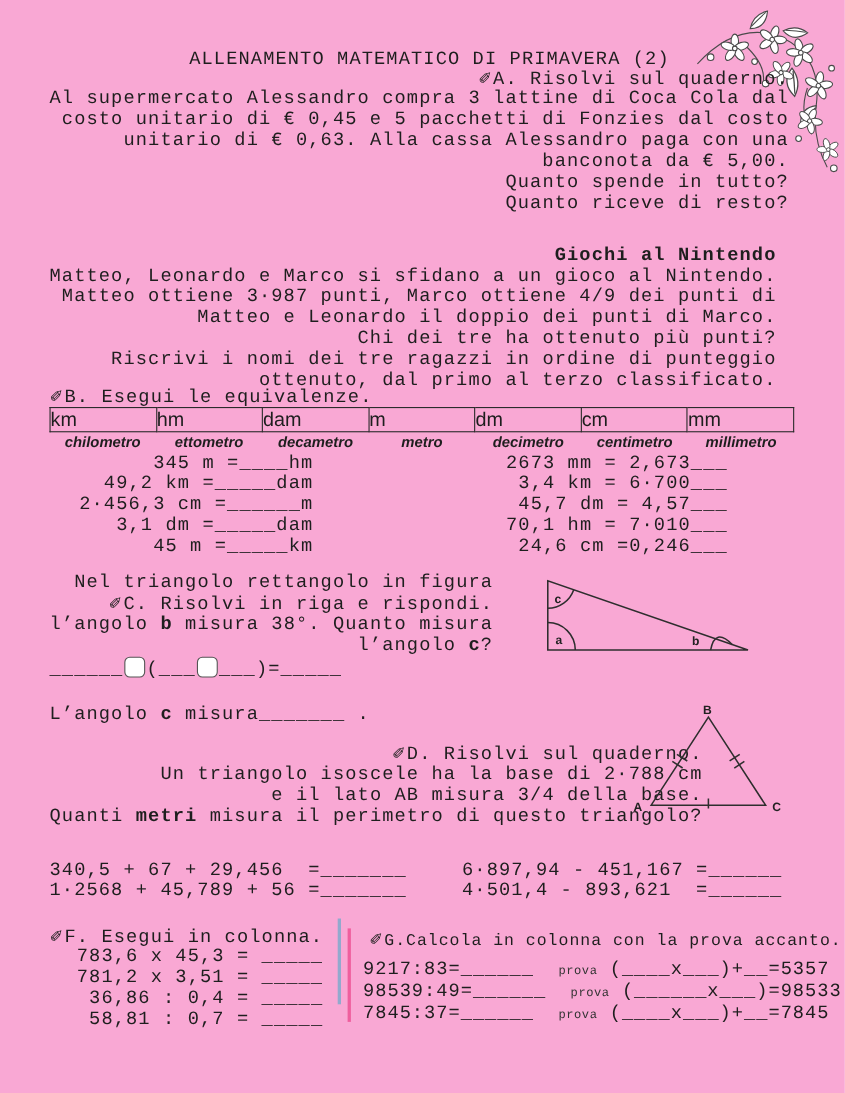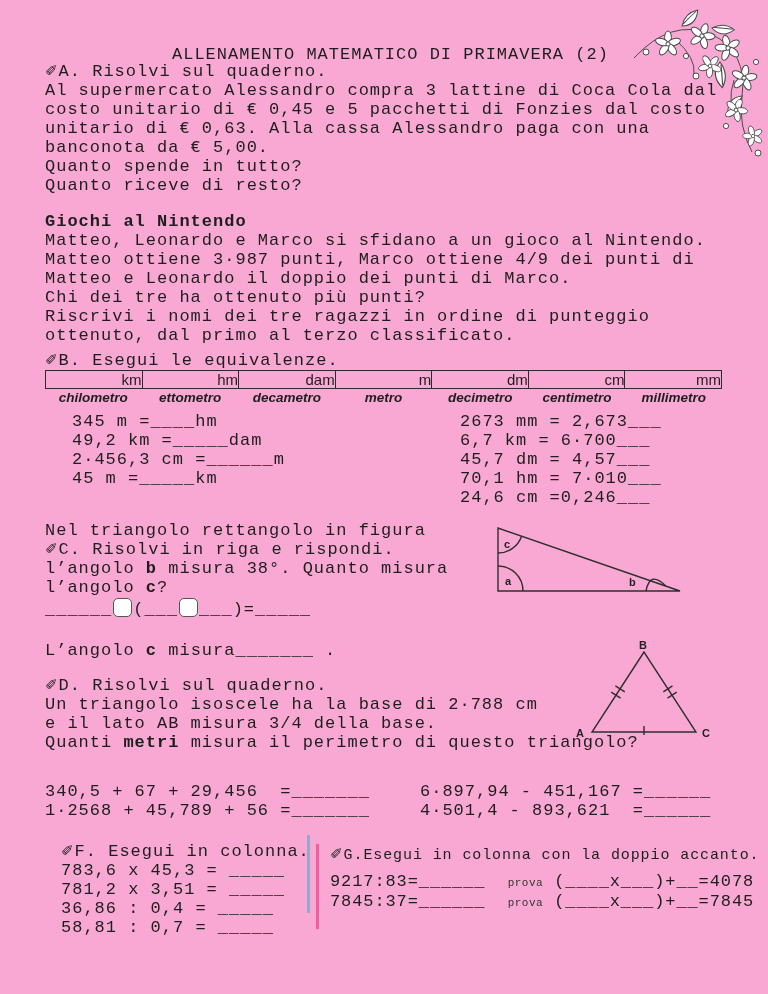--- a/index.html
+++ b/index.html
@@ -1,27 +1,27 @@
 <!DOCTYPE html>
 <html><head>
 <meta charset="utf-8">
 <style>
   html,body{margin:0;padding:0;background:#fff;}
   .page{position:relative;width:768px;height:994px;background:#f9a8d4;overflow:hidden;
         font-family:"Liberation Mono","DejaVu Sans Mono",monospace;font-size:17px;
         letter-spacing:1px;color:#1e1e1e;padding-left:38px;}
   .abs{position:absolute;}
-  .line{height:19px;line-height:19px;white-space:pre;}
+  .line{height:19px;line-height:19px;white-space:pre;text-align:right;}
   .bold{font-weight:bold;}
   .pencil{font-family:"DejaVu Sans",sans-serif;font-size:15px;letter-spacing:0;padding-right:1px;}
   .title{white-space:pre;}
   
   .unit-table{border-collapse:collapse;width:677px;table-layout:fixed;}
   .unit-table td{border:1.4px solid #2b2b2b;font-family:"Liberation Sans",sans-serif;
-                 font-size:15px;letter-spacing:0;text-align:right;height:16px;padding:0;}
+                 font-size:18px;letter-spacing:0;text-align:left;height:16px;padding:0;}
   .unit-names{display:flex;width:677px;}
   .unit-names span{flex:1;text-align:center;font-family:"Liberation Sans",sans-serif;
                    font-style:italic;font-weight:bold;font-size:13.5px;letter-spacing:0;
                    height:17px;line-height:17px;}
   .formula-line{height:26px;line-height:26px;white-space:pre;}
   .answer-box{display:inline-block;width:17px;height:17px;border:1.6px solid #555;
               border-radius:5px;vertical-align:-3px;margin:0 1px;background:#fff;}
   .divider{position:absolute;width:2.5px;}
   .g-row{height:20px;line-height:20px;white-space:pre;}
   .prova-label{font-size:11px;letter-spacing:0.5px;color:#333;margin-top:33px;}
@@ -78,21 +78,21 @@
   <div class="abs" style="left:45px;top:62px;">
     <div class="line"><span class="pencil">✐</span><span>A. Risolvi sul quaderno.</span></div>
     <div class="line">Al supermercato Alessandro compra 3 lattine di Coca Cola dal</div>
     <div class="line">costo unitario di € 0,45 e 5 pacchetti di Fonzies dal costo</div>
     <div class="line">unitario di € 0,63. Alla cassa Alessandro paga con una</div>
     <div class="line">banconota da € 5,00.</div>
     <div class="line">Quanto spende in tutto?</div>
     <div class="line">Quanto riceve di resto?</div>
   </div>
 
-  <div class="abs" style="left:45px;top:212px;font-family:Liberation Mono, monospace;">
+  <div class="abs" style="left:45px;top:223px;font-family:Liberation Mono, monospace;">
     <div class="line bold">Giochi al Nintendo</div>
     <div class="line">Matteo, Leonardo e Marco si sfidano a un gioco al Nintendo.</div>
     <div class="line">Matteo ottiene 3·987 punti, Marco ottiene 4/9 dei punti di</div>
     <div class="line">Matteo e Leonardo il doppio dei punti di Marco.</div>
     <div class="line">Chi dei tre ha ottenuto più punti?</div>
     <div class="line">Riscrivi i nomi dei tre ragazzi in ordine di punteggio</div>
     <div class="line">ottenuto, dal primo al terzo classificato.</div>
   </div>
 
   <div class="abs line" style="left:45px;top:351px;"><span class="pencil">✐</span><span>B. Esegui le equivalenze.</span></div>
@@ -119,25 +119,26 @@
       <span>decimetro</span>
       <span>centimetro</span>
       <span>millimetro</span>
     </div>
   </div>
 
   <div class="abs" style="left:72px;top:412px;">
     <div class="line">345 m =____hm</div>
     <div class="line">49,2 km =_____dam</div>
     <div class="line">2·456,3 cm =______m</div>
+    <div class="line">3,1 dm =_____dam</div>
     <div class="line">45 m =_____km</div>
   </div>
   <div class="abs" style="left:460px;top:412px;">
     <div class="line">2673 mm = 2,673___</div>
-    <div class="line">6,7 km = 6·700___</div>
+    <div class="line">3,4 km = 6·700___</div>
     <div class="line">45,7 dm = 4,57___</div>
     <div class="line">70,1 hm = 7·010___</div>
     <div class="line">24,6 cm =0,246___</div>
   </div>
 
   <div class="abs" style="left:45px;top:521px;">
     <div class="line">Nel triangolo rettangolo in figura</div>
     <div class="line"><span class="pencil">✐</span><span>C. Risolvi in riga e rispondi.</span></div>
     <div class="line"><span>l’angolo </span><span class="bold">b</span><span> misura 38°. Quanto misura</span></div>
     <div class="line"><span>l’angolo </span><span class="bold">c</span><span>?</span></div>
@@ -176,31 +177,32 @@
 
   <div class="abs" style="left:45px;top:782px;">
     <div class="line">340,5 + 67 + 29,456  =_______</div>
     <div class="line">1·2568 + 45,789 + 56 =_______</div>
   </div>
   <div class="abs" style="left:420px;top:782px;">
     <div class="line">6·897,94 - 451,167 =______</div>
     <div class="line">4·501,4 - 893,621  =______</div>
   </div>
 
-  <div class="abs" style="left:45px;top:842px;margin-left:16px;">
+  <div class="abs" style="left:45px;top:842px;">
     <div class="line"><span class="pencil">✐</span><span>F. Esegui in colonna.</span></div>
     <div class="line">783,6 x 45,3 = _____</div>
     <div class="line">781,2 x 3,51 = _____</div>
     <div class="line">36,86 : 0,4 = _____</div>
     <div class="line">58,81 : 0,7 = _____</div>
   </div>
 
   <div class="divider" style="left: 307px; top: 835px; height: 78px; background-color: rgb(147, 169, 205);"></div>
   <div class="divider" style="left: 316px; top: 844px; height: 85px; background-color: rgb(239, 95, 158);"></div>
 
   <div class="abs" style="left:330px;top:845px;font-size:15px;letter-spacing:0.9px;">
-    <div class="line"><span class="pencil">✐</span><span>G.Esegui in colonna con la doppio accanto.</span></div>
+    <div class="line"><span class="pencil">✐</span><span>G.Calcola in colonna con la prova accanto.</span></div>
     <div style="height:8px;"></div>
-    <div class="g-row" style="font-size:17px;"><span>9217:83=______  </span><span class="prova-label">prova</span><span> (____x___)+__=4078</span></div>
+    <div class="g-row" style="font-size:17px;"><span>9217:83=______  </span><span class="prova-label">prova</span><span> (____x___)+__=5357</span></div>
+    <div class="g-row" style="font-size:17px;"><span>98539:49=______  </span><span class="prova-label">prova</span><span> (______x___)=98533</span></div>
     <div class="g-row" style="font-size:17px;"><span>7845:37=______  </span><span class="prova-label">prova</span><span> (____x___)+__=7845</span></div>
   </div>
 
 </div>
 
 </body></html>

